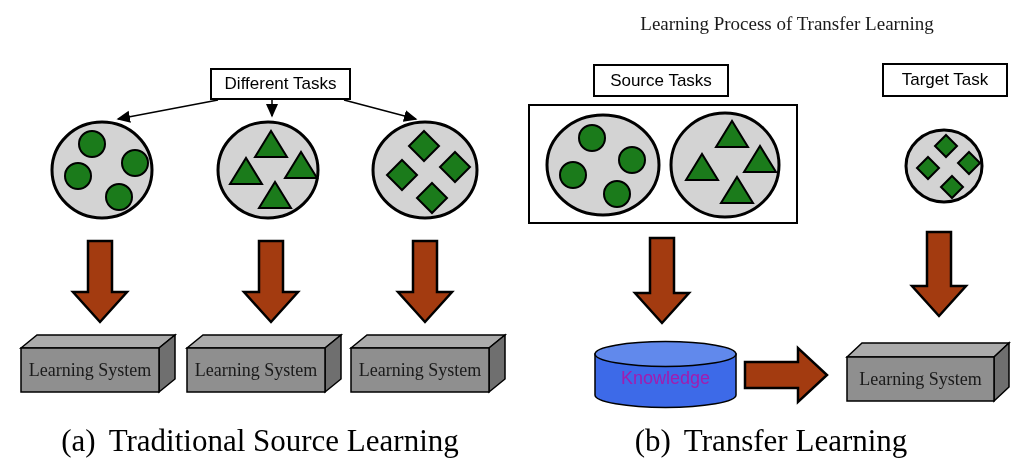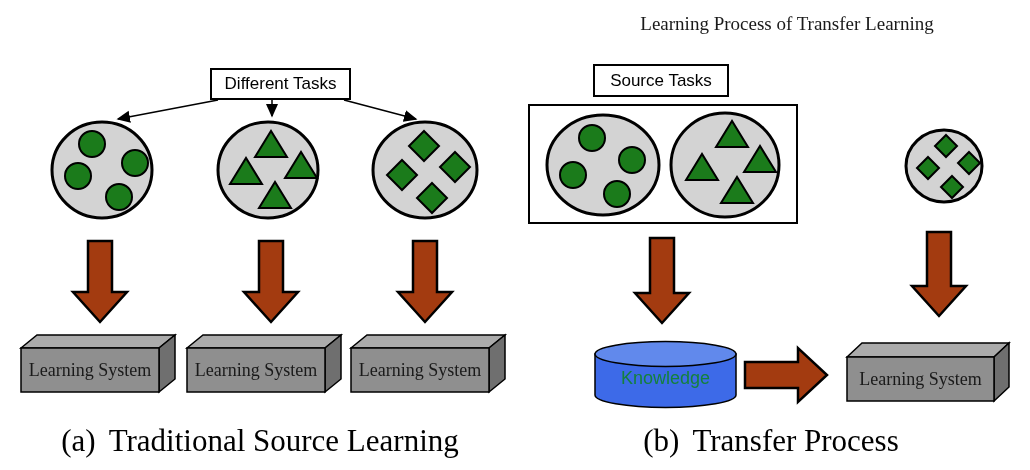--- a/index.html
+++ b/index.html
@@ -4,21 +4,21 @@
 <style>
   html,body{margin:0;padding:0;background:#fff;}
   #canvas{position:relative;width:1030px;height:470px;background:#fff;
           font-family:"Liberation Sans",sans-serif;overflow:hidden;}
   .abs{position:absolute;}
   .center{display:flex;align-items:center;justify-content:center;text-align:center;}
   .serif{font-family:"Liberation Serif",serif;}
   .title{font-size:19px;color:#1a1a1a;white-space:nowrap;}
   .label-box{border:2px solid #000;background:#fff;font-size:17px;color:#000;box-sizing:border-box;}
   .ls-text{font-size:18px;color:#1a1a1a;white-space:nowrap;}
-  .kn-text{font-size:18px;color:#15803d;}
+  .kn-text{font-size:18px;color:#a21caf;}
   .caption{font-size:31px;color:#000;display:flex;justify-content:center;gap:13px;white-space:nowrap;}
   svg{position:absolute;left:0;top:0;}
   .cluster{fill:#D3D3D3;stroke:#000;stroke-width:3;}
   .gshape{fill:#1B7B1B;stroke:#000;stroke-width:2;}
   .barrow{fill:#A33B10;stroke:#000;stroke-width:2.5;stroke-linejoin:miter;}
   .thin{stroke:#000;stroke-width:1.5;fill:none;}
   .boxfront{fill:#8F8F8F;stroke:#000;stroke-width:1.5;}
   .boxtop{fill:#ABABAB;stroke:#000;stroke-width:1.5;}
   .boxside{fill:#6F6F6F;stroke:#000;stroke-width:1.5;}
   .srcrect{fill:#fff;stroke:#000;stroke-width:2;}
@@ -122,30 +122,31 @@
       <polygon class="boxtop" points="847,357 862,343 1009,343 994,357"></polygon>
       <polygon class="boxside" points="994,357 1009,343 1009,387 994,401"></polygon>
       <rect class="boxfront" x="847" y="357" width="147" height="44"></rect>
     </g>
   </svg>
 
   <div class="abs center serif title" style="left:562px;top:13px;width:450px;">Learning Process of Transfer Learning</div>
 
   <div class="abs center label-box" style="left:210px;top:68px;width:141px;height:32px;">Different Tasks</div>
   <div class="abs center label-box" style="left:593px;top:64px;width:136px;height:33px;">Source Tasks</div>
+  <div class="abs center label-box" style="left:882px;top:63px;width:126px;height:34px;">Target Task</div>
 
   <div class="abs center serif ls-text" style="left:21px;top:348px;width:138px;height:44px;">Learning System</div>
   <div class="abs center serif ls-text" style="left:187px;top:348px;width:138px;height:44px;">Learning System</div>
   <div class="abs center serif ls-text" style="left:351px;top:348px;width:138px;height:44px;">Learning System</div>
   <div class="abs center serif ls-text" style="left:847px;top:357px;width:147px;height:44px;">Learning System</div>
 
   <div class="abs center kn-text" style="left:595px;top:360px;width:141px;height:36px;">Knowledge</div>
 
   <div class="abs serif caption" style="left:5px;top:423px;width:510px;">
     <span>(a)</span>
     <span>Traditional Source Learning</span>
   </div>
   <div class="abs serif caption" style="left:566px;top:423px;width:410px;">
     <span>(b)</span>
-    <span>Transfer Process</span>
+    <span>Transfer Learning</span>
   </div>
 
 </div>
 
 </body></html>

